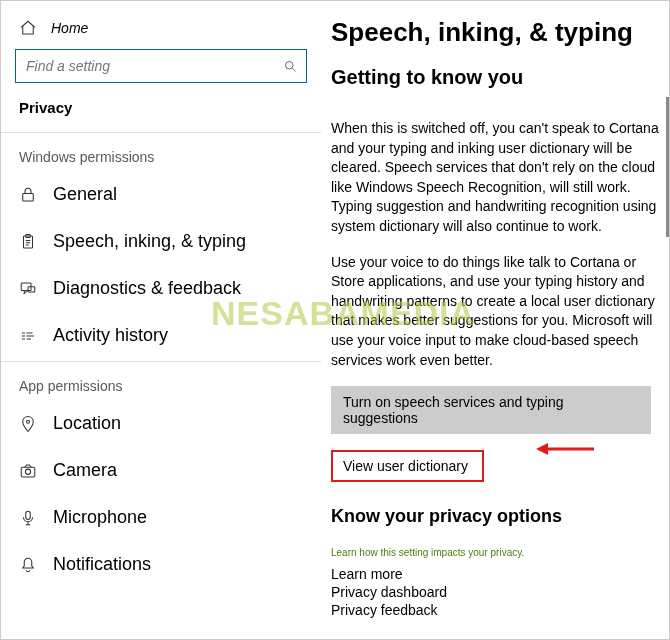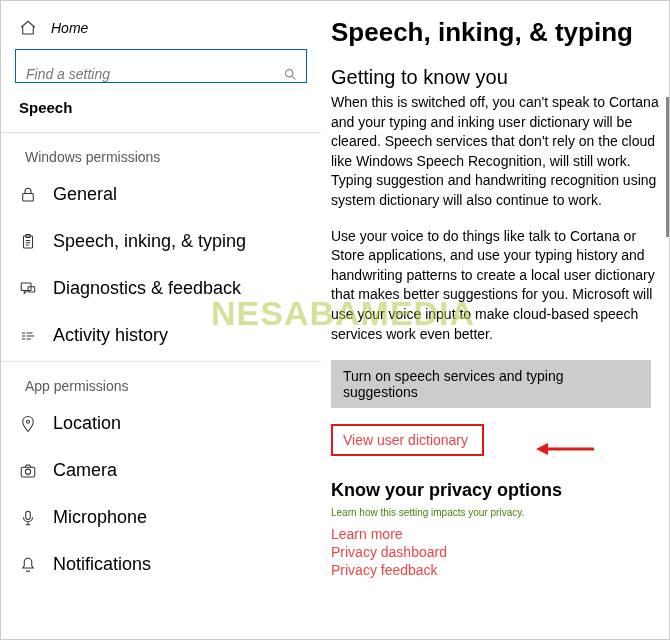--- a/index.html
+++ b/index.html
@@ -28,21 +28,21 @@
   padding: 6px 18px 12px 18px;
 }
 .icon { display: inline-flex; align-items: center; justify-content: center; }
 .icon svg { width: 18px; height: 18px; stroke: #333; fill: none; stroke-width: 1.4; }
 .home-row .label { font-size: 14px; font-style: italic; }
 .search-wrap { padding: 0 14px 16px 14px; }
 .search-box {
   border: 1.5px solid #0063b1;
   height: 34px;
   display: flex;
-  align-items: flex-end;
+  align-items: center;
   padding: 0 8px 0 10px;
 }
 .search-box input {
   flex: 1;
   border: none;
   outline: none;
   font-size: 14px;
   font-family: inherit;
   color: #666;
   font-style: italic;
@@ -51,21 +51,20 @@
 .search-icon svg { width: 15px; height: 15px; stroke: #555; }
 .cat-title {
   font-weight: 600;
   font-size: 15px;
   padding: 0 18px 14px 18px;
 }
 .section-label {
   color: #5a5a5a;
   font-size: 14px;
   padding: 14px 18px 6px 18px;
-  margin-left: 6px;
 }
 .nav-item {
   display: flex;
   align-items: center;
   gap: 16px;
   padding: 13px 18px;
   cursor: pointer;
 }
 .nav-item .label { font-size: 18px; }
 .divider { height: 1px; background: #e0e0e0; margin: 2px 0; }
@@ -80,47 +79,47 @@
   height: 100%;
   overflow: hidden;
   padding-right: 8px;
 }
 h1 {
   font-weight: 600;
   font-size: 26px;
   margin-bottom: 18px;
 }
 h2 {
-  font-weight: 400;
+  font-weight: 700;
   font-size: 20px;
-  margin-bottom: 4px;
+  margin-bottom: 30px;
 }
 h3 {
   font-weight: 600;
   font-size: 18px;
-  margin: 18px 0 6px 0;
+  margin: 18px 0 20px 0;
 }
 .body-text {
   font-size: 14px;
   line-height: 1.4;
   margin-bottom: 16px;
 }
 .gray-btn {
   background: #ccc;
   border: none;
   padding: 8px 12px;
   font-size: 14px;
   font-family: inherit;
   text-align: left;
   width: 100%;
   max-width: 320px;
   margin-bottom: 16px;
 }
 .link {
-  color: #ef4444;
+  color: #000000;
   font-size: 14px;
   display: block;
   margin: 2px 0;
   text-decoration: none;
   cursor: pointer;
 }
 .subtext { color: #4d7c0f; font-size: 10px; margin-bottom: 8px; }
 .highlight-box {
   border: 2.5px solid #e01b1b;
   display: inline-block;
@@ -180,21 +179,21 @@
         <input type="text" placeholder="Find a setting" style="">
         <span class="icon search-icon">
           <svg viewBox="0 0 24 24">
               <circle cx="10" cy="10" r="6"></circle>
               <path d="M15 15 L20 20"></path>
             </svg>
         </span>
       </div>
     </div>
 
-    <div class="cat-title">Speech</div>
+    <div class="cat-title">Privacy</div>
 
     <div class="divider"></div>
 
     <div class="section-label">Windows permissions</div>
 
     <div class="nav-item">
       <span class="icon">
         <svg viewBox="0 0 24 24">
             <rect x="5" y="10" width="14" height="10" rx="1"></rect>
             <path d="M8 10 V7 a4 4 0 0 1 8 0 V10"></path>

